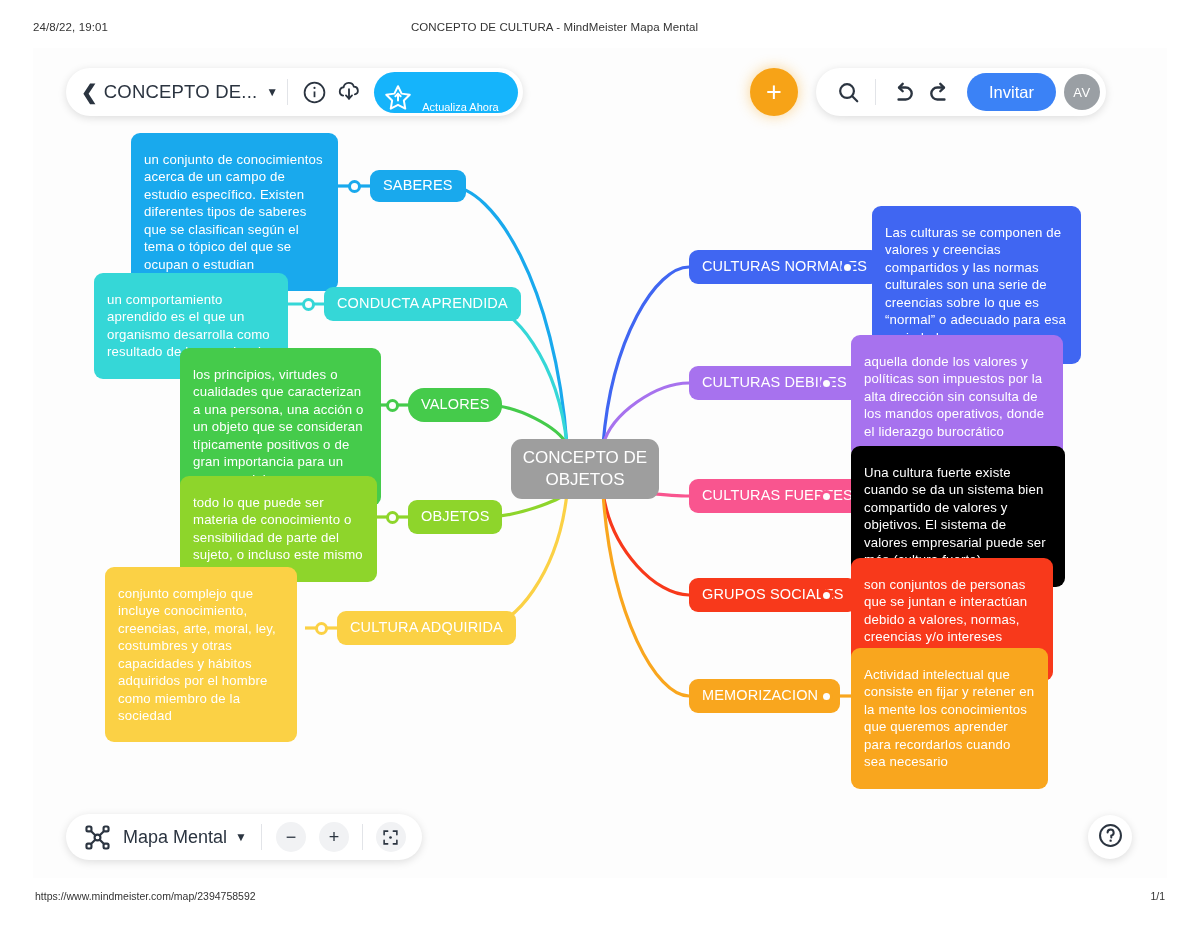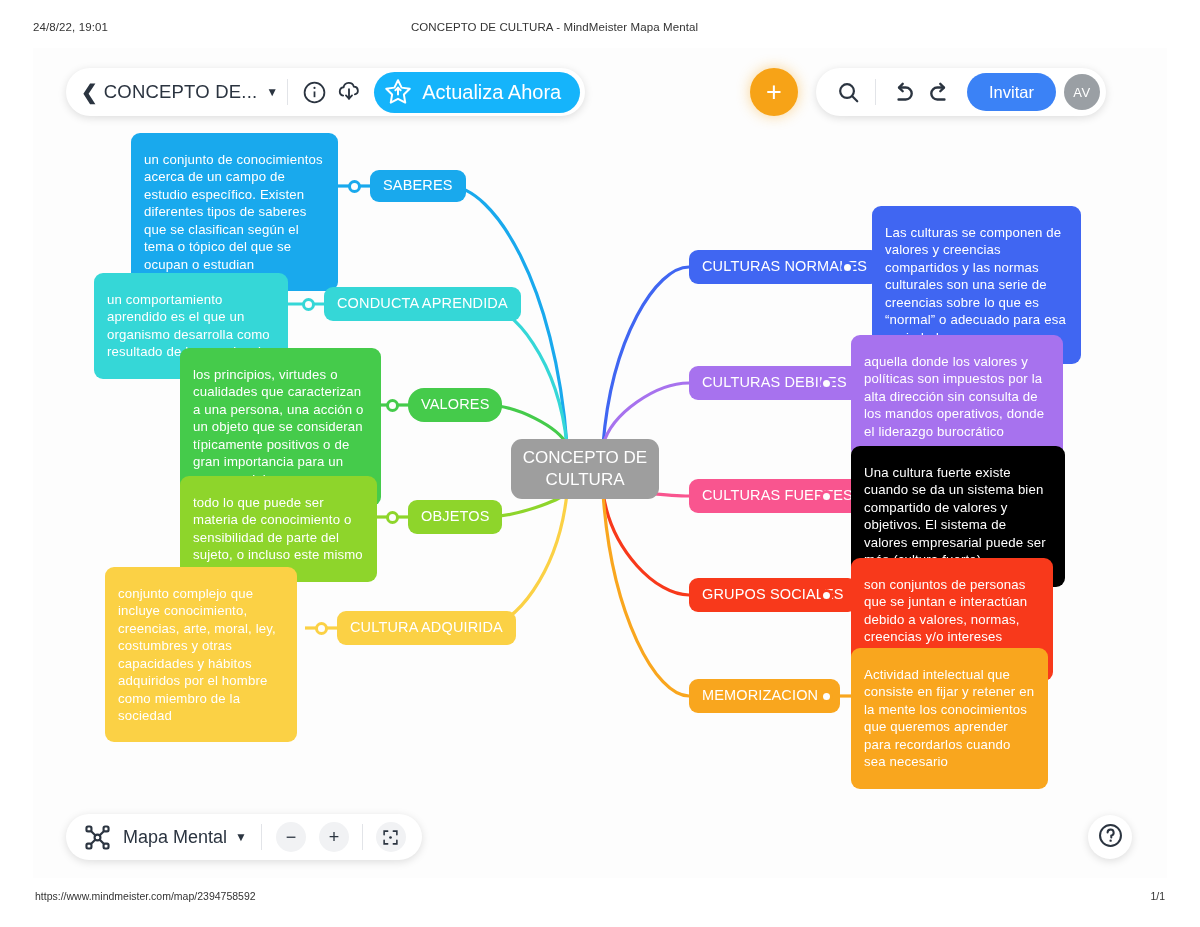--- a/index.html
+++ b/index.html
@@ -100,27 +100,27 @@
     white-space: nowrap;
   }
   .chev-down { font-size: 12px; color: #2b3440; margin-left: 9px; }
 
   .icon-btn {
     display: flex; align-items: center; justify-content: center;
     color: #2b3440;
   }
 
   .cta {
-    display: flex; align-items: center;
+    display: flex; align-items: flex-end;
     background: #15b4fb;
     border-radius: 22px;
     height: 41px;
     padding: 0 19px 0 9px;
     color: #fff;
-    font-size: 20px;
+    font-size: 11px;
     white-space: nowrap;
   }
   .cta .star { margin-right: 9px; display:flex; }
 
   .fab {
     position: absolute;
     width: 48px; height: 48px;
     border-radius: 50%;
     background: #f7a317;
     box-shadow: 0 0 14px rgba(247,163,23,.45);
@@ -185,21 +185,21 @@
         <line x1="791" x2="818" y1="335" y2="335" stroke="#a772ee" stroke-width="3.2"></line>
         <path d="M 570 445 C 578.6 438.55, 623.32 448, 656 448" stroke="#f9558f" stroke-width="3.2" fill="none" stroke-linecap="round"></path>
         <line x1="796" x2="818" y1="448" y2="448" stroke="#f9558f" stroke-width="3.2"></line>
         <path d="M 570 445 C 578.6 502.9, 623.32 547, 656 547" stroke="#f8391b" stroke-width="3.2" fill="none" stroke-linecap="round"></path>
         <line x1="790" x2="818" y1="547" y2="547" stroke="#f8391b" stroke-width="3.2"></line>
         <path d="M 570 445 C 578.6 568.55, 623.32 648, 656 648" stroke="#f9a61e" stroke-width="3.2" fill="none" stroke-linecap="round"></path>
         <line x1="790" x2="818" y1="648" y2="648" stroke="#f9a61e" stroke-width="3.2"></line>
       </svg>
     <div id="nodes">
         <div class="root" style="left: 478px; top: 391px; width: 148px; height: 60px; background: rgb(158, 158, 158);">
-          <span>CONCEPTO DE CULTURA</span>
+          <span>CONCEPTO DE OBJETOS</span>
         </div>
         <div class="node title" style="left: 337px; top: 122px; min-width: 79px; height: 32px; background: rgb(25, 169, 237); justify-content: center;">
           <span>SABERES</span>
         </div>
         <div class="node desc" style="left: 98px; top: 85px; width: 207px; min-height: 98px; background: rgb(25, 169, 237);">
           <span>un conjunto de conocimientos acerca de un campo de estudio específico. Existen diferentes tipos de saberes que se clasifican según el tema o tópico del que se ocupan o estudian</span>
         </div>
         <div class="conn-dot" style="left: 314.5px; top: 131.5px; border-color: rgb(25, 169, 237);"></div>
         <div class="node title" style="left: 291px; top: 239px; min-width: 157px; height: 34px; background: rgb(53, 215, 215); justify-content: center;">
           <span>CONDUCTA APRENDIDA</span>

